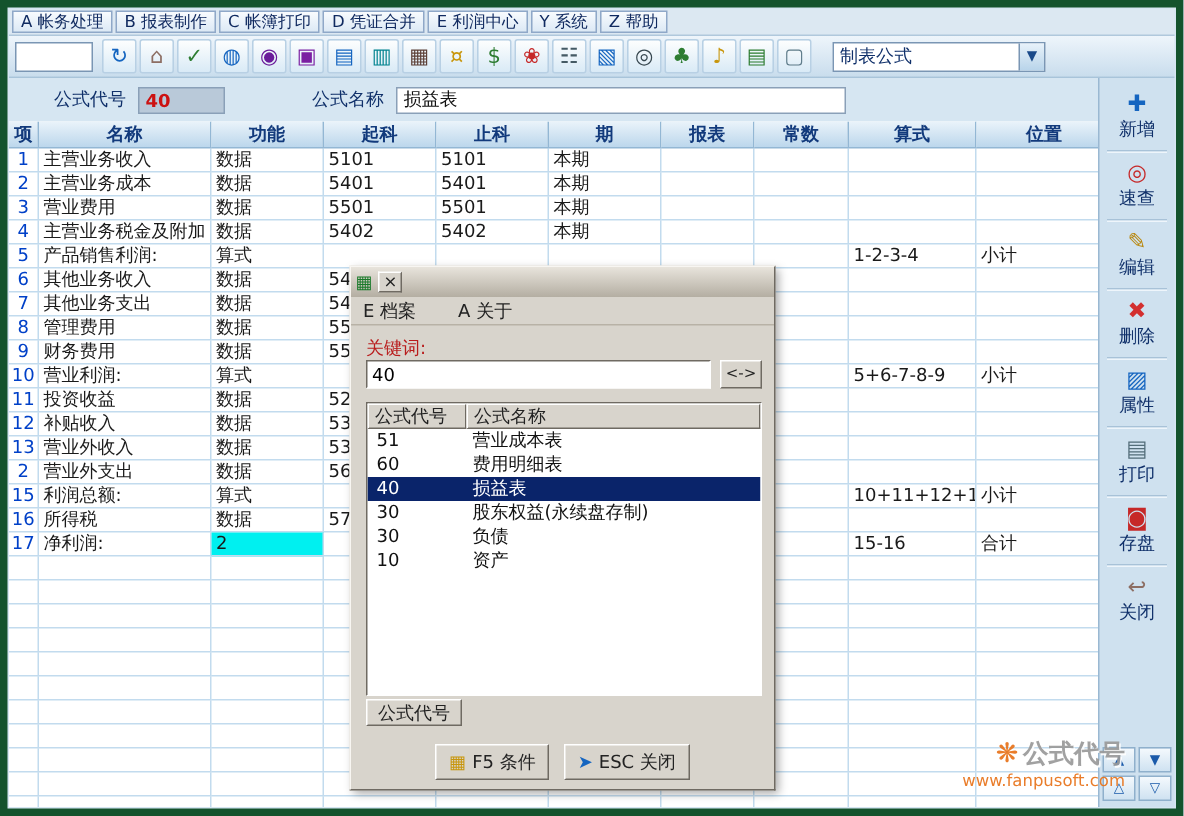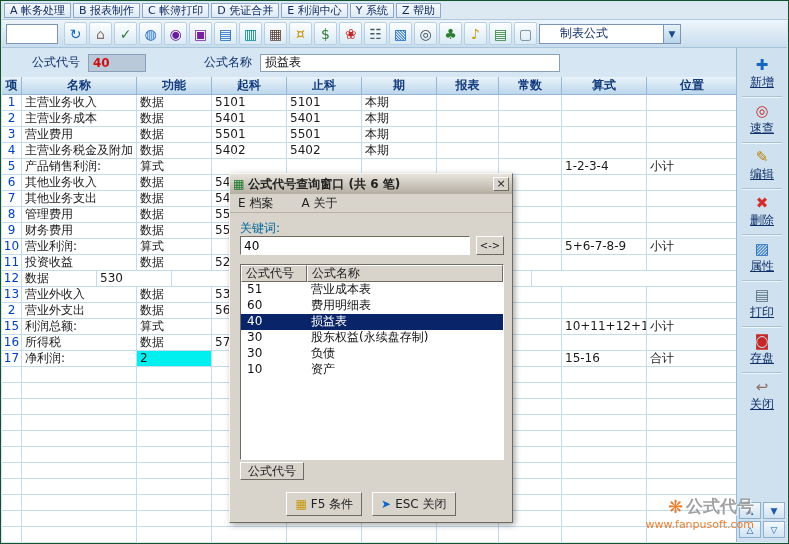--- a/index.html
+++ b/index.html
@@ -1,28 +1,28 @@
 <!DOCTYPE html>
 <html><head>
 <meta charset="utf-8">
 <style>
   * { margin:0; padding:0; box-sizing:border-box; font-family:"DejaVu Sans","Liberation Sans",sans-serif; }
   body { background:#8a98a8; }
-  .window { position:relative; width:789px; height:544px; background:#d6e6f2; border:1px solid #14532d; overflow:hidden; }
+  .window { position:relative; width:789px; height:544px; background:#d6e6f2; border:5px solid #14532d; overflow:hidden; }
 
   
   .menubar { position:absolute; top:1px; left:1px; right:1px; height:18px; background:#dce8f2; border-bottom:1px solid #b0c8dc; display:flex; align-items:center; gap:2px; padding-left:2px; }
   .menu-item { font-size:11px; color:#102a60; border:1px solid #8fa8c8; background:linear-gradient(#f8fbfe,#dce9f5); padding:0 5px; height:15px; line-height:13px; white-space:nowrap; }
 
   
   .toolbar { position:absolute; top:19px; left:1px; right:1px; height:28px; background:linear-gradient(#eef5fb,#c9dded); border-bottom:1px solid #a8c4da; display:flex; align-items:center; gap:2px; padding-left:4px; }
   .quick-input { width:52px; height:20px; border:1px solid #7a96b4; background:#fff; font-size:12px; padding:0 2px; }
   .tb-icons { display:flex; gap:2px; margin-left:4px; }
   .tb-icon { width:23px; height:23px; border:1px solid #b8d0e4; border-radius:2px; background:linear-gradient(#fdfefe,#d9eaf6); font-size:14px; display:flex; align-items:center; justify-content:center; cursor:default; }
-  .tb-dropdown { margin-left:0; width:142px; height:20px; border:1px solid #7a96b4; background:#fff; display:flex; align-items:center; font-size:12px; color:#10306a; padding-left:20px; position:relative; }
+  .tb-dropdown { margin-left:12px; width:142px; height:20px; border:1px solid #7a96b4; background:#fff; display:flex; align-items:center; font-size:12px; color:#10306a; padding-left:4px; position:relative; }
   .dd-arrow { position:absolute; right:0; top:0; width:17px; height:18px; background:linear-gradient(#e8f2fa,#b8d4ea); border-left:1px solid #7a96b4; color:#1a4a8a; font-size:9px; display:flex; align-items:center; justify-content:center; }
 
   
   .formrow { position:absolute; top:47px; left:1px; width:736px; height:29px; display:flex; align-items:center; }
   .form-label { font-size:12px; color:#10306a; }
   #code-label { margin-left:30px; }
   .code-input { margin-left:8px; width:58px; height:18px; background:#b9c9d9; border:1px solid #8aa0b8; color:#cc1111; font-weight:bold; font-size:12px; padding:0 4px; }
   #name-label { margin-left:58px; }
   .name-input { margin-left:8px; width:300px; height:18px; background:#fff; border:1px solid #8aa0b8; font-size:12px; color:#111; padding:0 4px; }
 
@@ -36,34 +36,34 @@
   .cell.c0 { color:#0040c8; }
   .c1 { width:115px; } .c2 { width:75px; } .c3 { width:75px; } .c4 { width:75px; }
   .c5 { width:75px; } .c6 { width:62px; } .c7 { width:63px; } .c8 { width:85px; } .c9 { flex:1; }
   .edit-cell { background:#00f0f0; }
 
   
   .sidebar { position:absolute; top:47px; right:1px; width:51px; bottom:1px; background:#cfe1ef; border-left:1px solid #9ab8d2; display:flex; flex-direction:column; align-items:center; z-index:10; }
   .sb-wrap { display:flex; flex-direction:column; align-items:center; width:100%; padding-top:6px; }
   .sb-btn { width:46px; padding:2px 0 3px 0; display:flex; flex-direction:column; align-items:center; cursor:default; }
   .sb-icon { font-size:15px; height:18px; line-height:18px; }
-  .sb-label { font-size:12px; color:#10306a;text-decoration:underline; }
+  .sb-label { font-size:12px; color:#10306a; }
   .sb-divider { width:40px; height:2px; border-top:1px solid #a8c2d8; border-bottom:1px solid #eef5fb; margin:2px 0; }
   .sidebar-nav { margin-top:auto; display:grid; grid-template-columns:22px 22px; gap:2px; padding-bottom:4px; }
   .nav-btn { width:22px; height:17px; background:linear-gradient(#f4f9fd,#cfe2f1); border:1px solid #8fb0cc; color:#1a5aaa; font-size:9px; display:flex; align-items:center; justify-content:center; }
 
   
   .dialog { position:absolute; left:228px; top:172px; width:284px; height:350px; background:#d8d4cc; border:1px solid #6f6a62; border-top-color:#f8f6f2; border-left-color:#f8f6f2; box-shadow:2px 2px 6px rgba(0,0,0,.35); z-index:50; }
   .dlg-title { height:20px; background:linear-gradient(#e8e4dc,#b4aea2); display:flex; align-items:center; padding:0 3px; gap:4px; }
   .dlg-title-icon { color:#1a7a2a; font-size:12px; }
   .dlg-title-text { font-size:12px; font-weight:bold; color:#222; flex:1; white-space:nowrap; overflow:hidden; }
   .dlg-close { width:16px; height:14px; background:#d8d4cc; border:1px solid; border-color:#fff #6f6a62 #6f6a62 #fff; font-size:11px; line-height:11px; text-align:center; color:#222; cursor:default; }
   .dlg-menu { height:19px; display:flex; align-items:center; gap:28px; padding-left:8px; border-bottom:1px solid #b8b2a6; }
   .dlg-menu-item { font-size:12px; color:#222; }
-  .dlg-kw-label { position:absolute; left:10px; top:46px; font-size:12px; color:#0369a1; }
+  .dlg-kw-label { position:absolute; left:10px; top:46px; font-size:12px; color:#b91c1c; }
   .dlg-kw-input { position:absolute; left:10px; top:62px; width:230px; height:19px; border:1px solid; border-color:#6f6a62 #fff #fff #6f6a62; background:#fff; font-size:12px; padding:0 3px; }
   .dlg-swap { position:absolute; left:246px; top:62px; width:28px; height:19px; background:#d8d4cc; border:1px solid; border-color:#fff #6f6a62 #6f6a62 #fff; font-size:10px; color:#222; }
   .dlg-list { position:absolute; left:10px; top:90px; width:264px; height:196px; background:#fff; border:1px solid; border-color:#6f6a62 #fff #fff #6f6a62; overflow:hidden; }
   .dlg-list-header { display:flex; height:17px; }
   .dlg-h { background:#d8d4cc; border:1px solid; border-color:#fff #6f6a62 #6f6a62 #fff; font-size:12px; color:#222; padding-left:4px; line-height:14px; overflow:hidden; white-space:nowrap; }
   .dlg-h1 { width:66px; } .dlg-h2 { flex:1; }
   .dlg-row { display:flex; height:16px; font-size:12px; color:#111; cursor:default; }
   .dlg-c1 { width:66px; padding-left:6px; line-height:15px; } .dlg-c2 { flex:1; padding-left:4px; line-height:15px; white-space:nowrap; overflow:hidden; }
   .dlg-row.selected { background:#0a246a; color:#fff; }
   .dlg-tab { position:absolute; left:10px; top:288px; width:64px; height:18px; background:#d8d4cc; border:1px solid #6f6a62; border-top-color:#fff; border-left-color:#fff; font-size:12px; text-align:center; line-height:16px; color:#222; }
@@ -270,20 +270,21 @@
           <div class="cell c3">520</div>
           <div class="cell c4"></div>
           <div class="cell c5"></div>
           <div class="cell c6"></div>
           <div class="cell c7"></div>
           <div class="cell c8"></div>
           <div class="cell c9"></div>
         </div>
         <div class="grid-row">
           <div class="cell c0">12</div>
+          <div class="cell c1">补贴收入</div>
           <div class="cell c2">数据</div>
           <div class="cell c3">530</div>
           <div class="cell c4"></div>
           <div class="cell c5"></div>
           <div class="cell c6"></div>
           <div class="cell c7"></div>
           <div class="cell c8"></div>
           <div class="cell c9"></div>
         </div>
         <div class="grid-row">
@@ -527,21 +528,20 @@
         <div class="nav-btn">▲</div>
         <div class="nav-btn">▼</div>
         <div class="nav-btn">△</div>
         <div class="nav-btn">▽</div>
       </div>
   </div>
 
   <div class="dialog">
     <div class="dlg-title">
       <span class="dlg-title-icon">▦</span>
-      <span class="dlg-title-text">公式代号查询窗口 (共 6 笔)</span>
       <span class="dlg-close">×</span>
     </div>
     <div class="dlg-menu">
         <div class="dlg-menu-item">E 档案</div>
         <div class="dlg-menu-item">A 关于</div>
       </div>
     <div class="dlg-kw-label">关键词:</div>
     <input class="dlg-kw-input" value="40" style="">
     <button class="dlg-swap">&lt;-&gt;</button>
     <div class="dlg-list">

